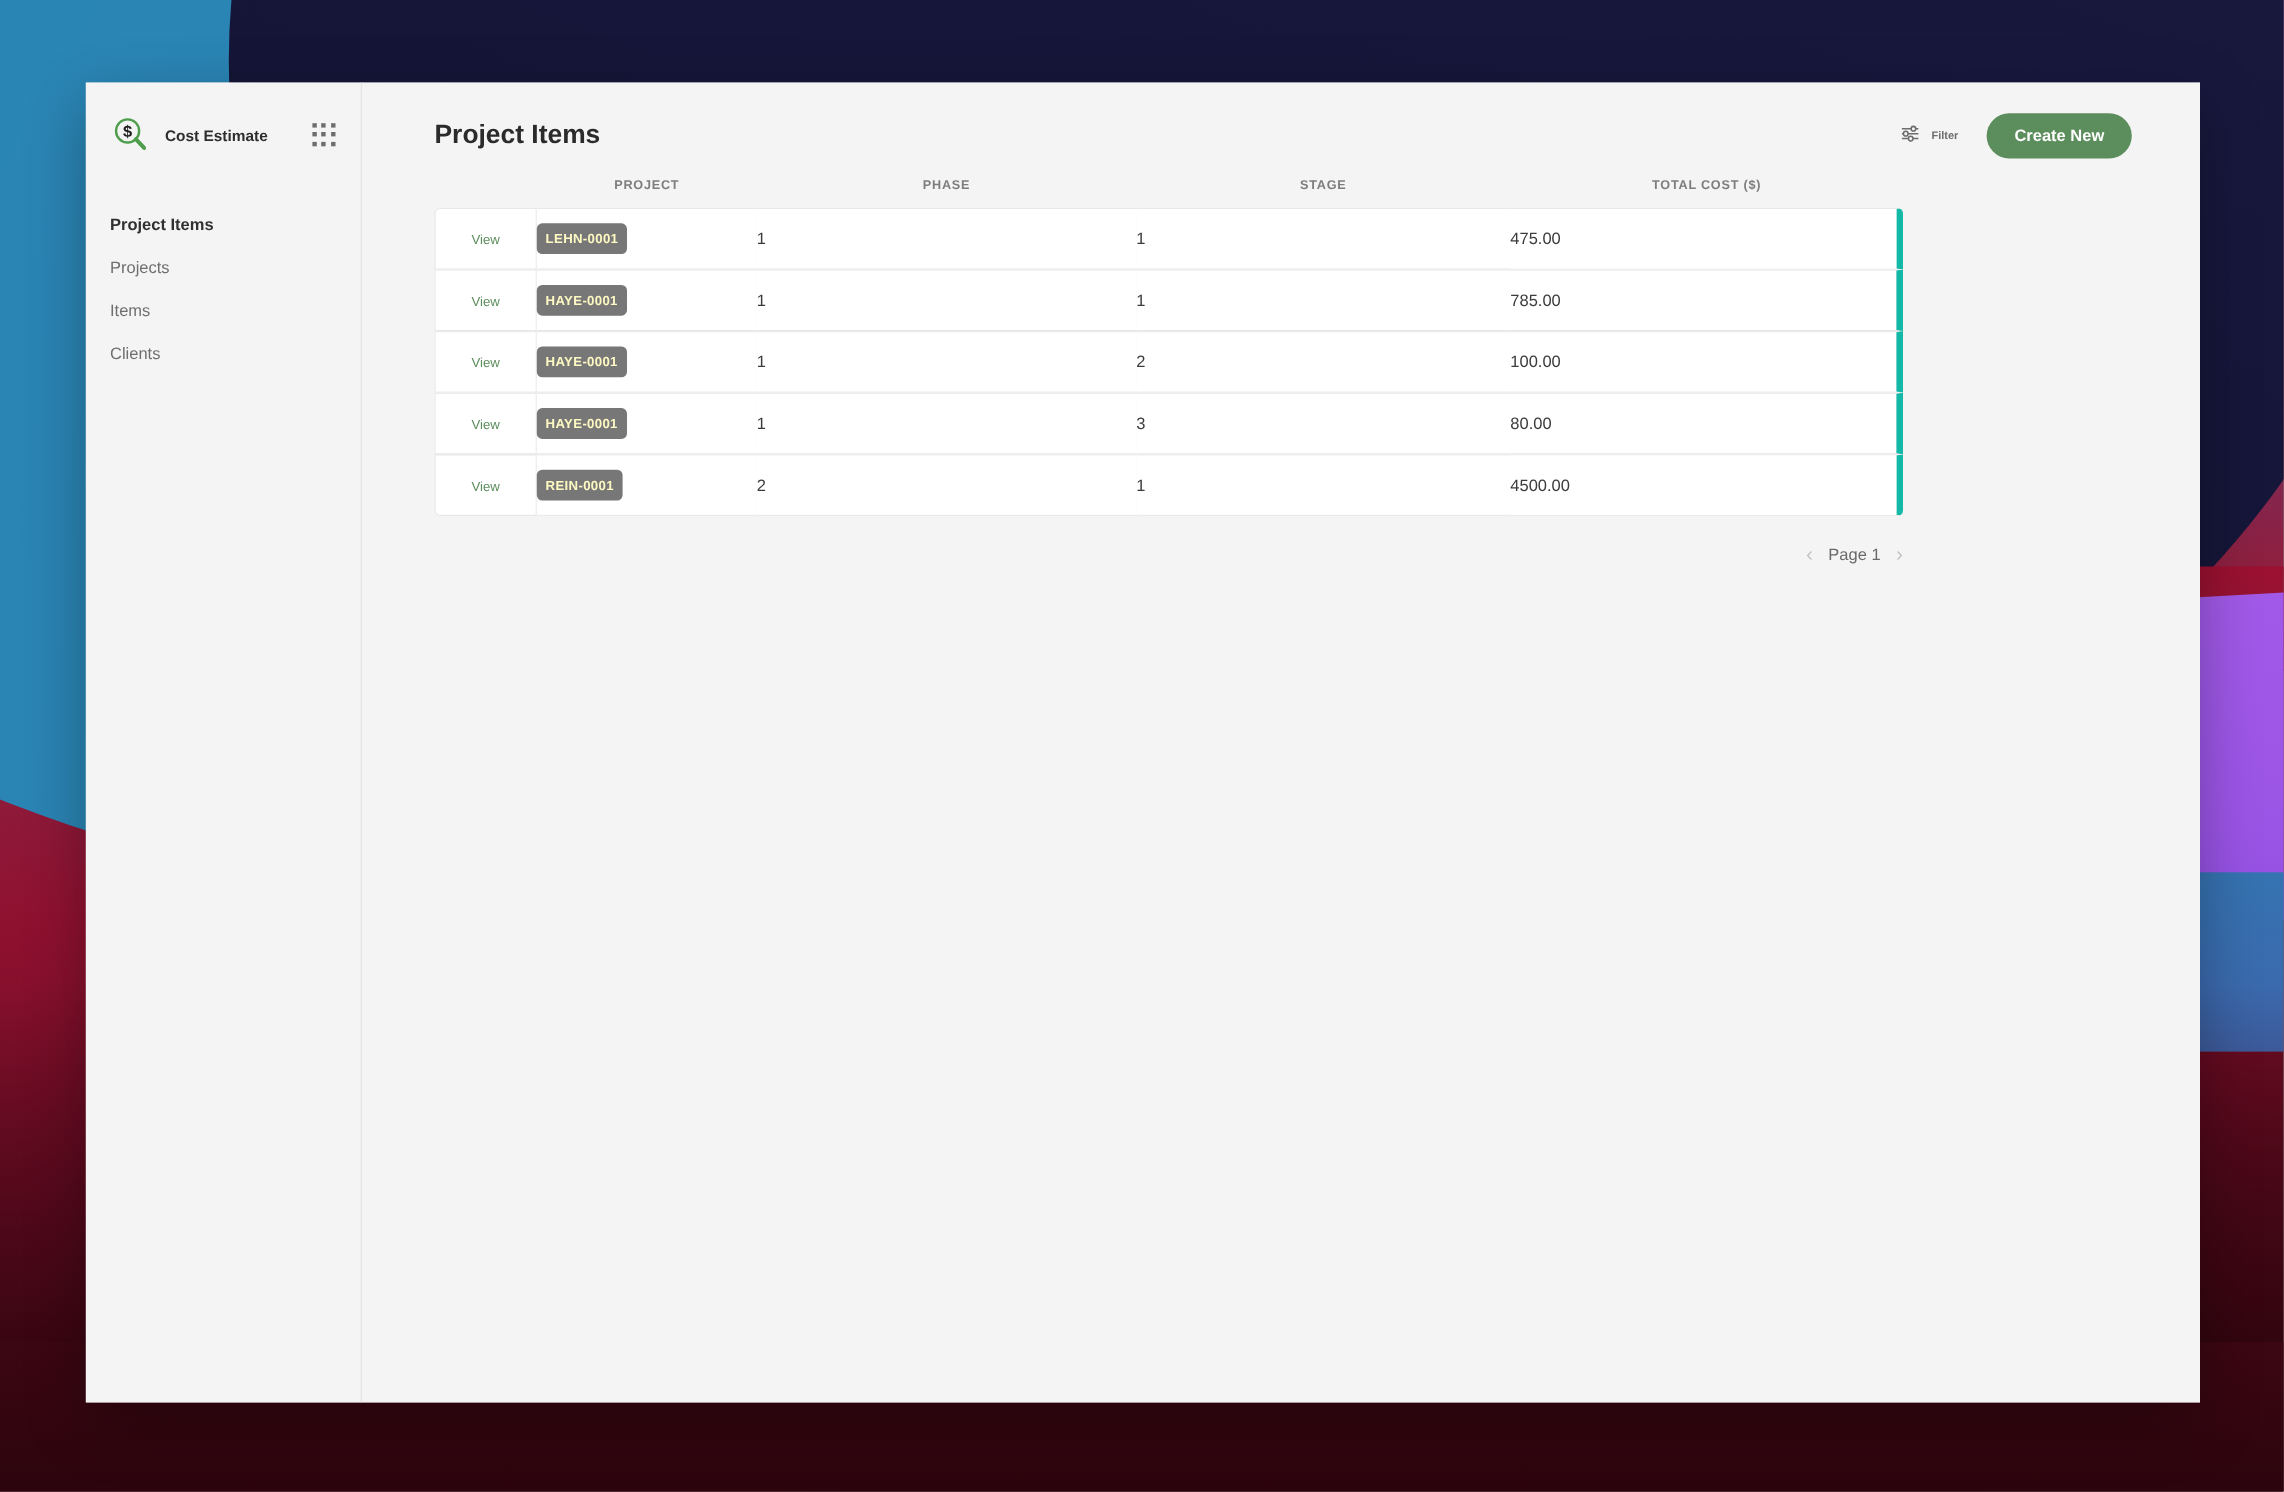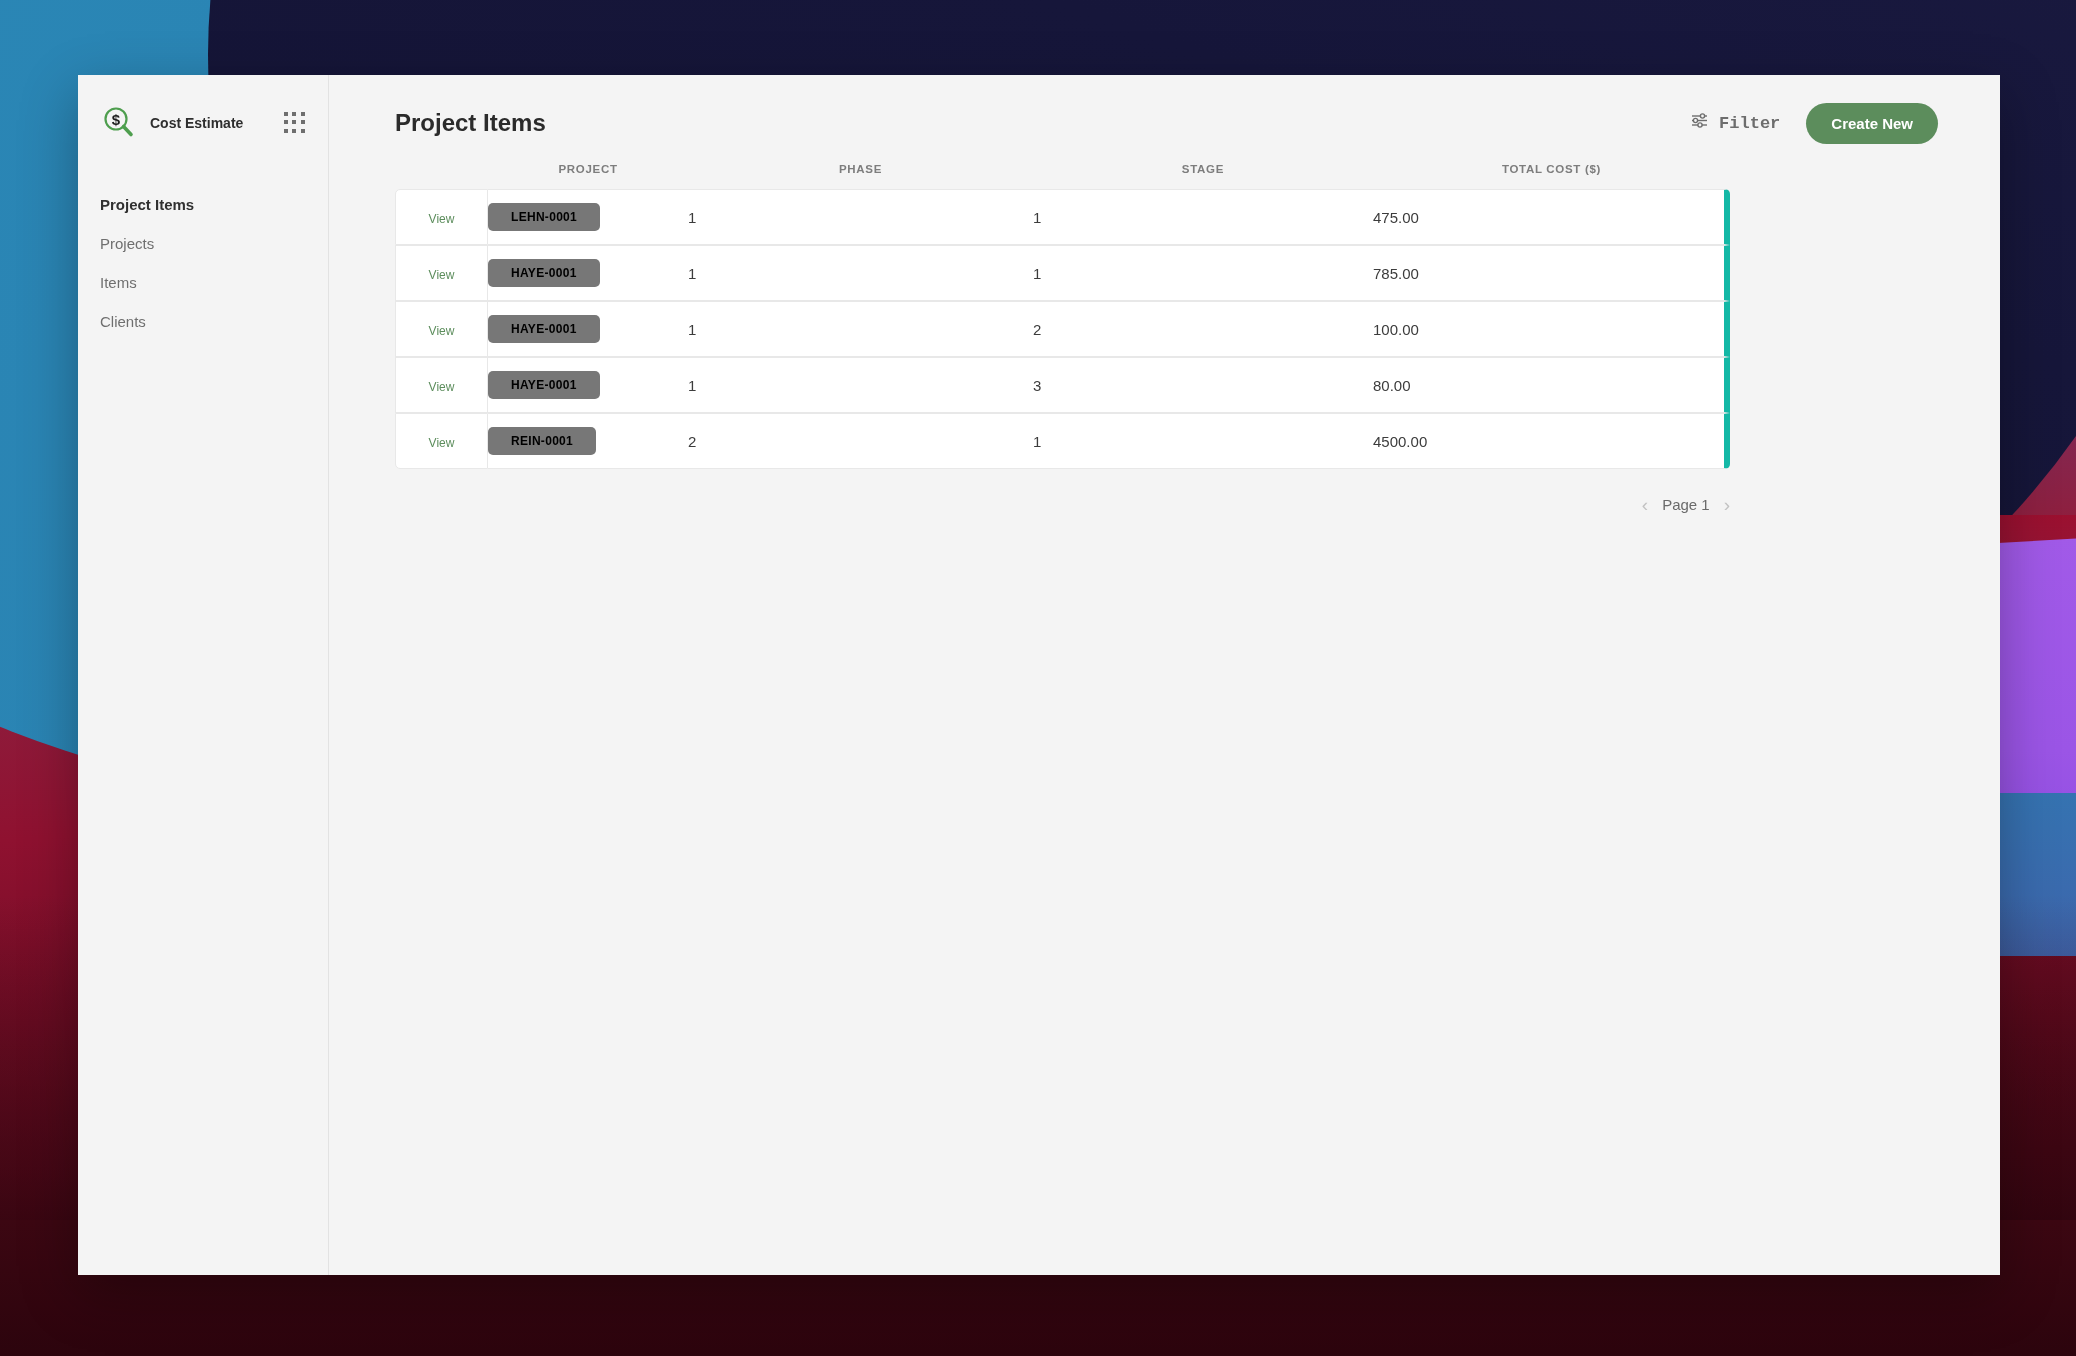--- a/index.html
+++ b/index.html
@@ -197,27 +197,27 @@
   #header-actions {
     margin-left: auto;
     display: flex;
     align-items: center;
     gap: 26px;
   }
   #filter-button {
     display: flex;
     align-items: center;
     gap: 10px;
-    font-size: 17px;
+    font-size: 10px;
     font-weight: bold;
     color: #6d6d6d;
     cursor: pointer;
     background: none;
     border: none;
-    font-family: Liberation Mono, monospace;
+    font-family: Liberation Sans, sans-serif;
   }
   #create-new-button {
     background: #5c8d5c;
     color: #ffffff;
     font-size: 15px;
     font-weight: bold;
     border: none;
     border-radius: 22px;
     padding: 12px 25px;
     cursor: pointer;
@@ -274,26 +274,26 @@
   .view-link {
     color: #5c8d5c;
     font-size: 12px;
     text-decoration: none;
     cursor: pointer;
   }
   .cell-pad { padding-left: 22px; }
   .project-badge {
     display: inline-block;
     background: #777777;
-    color: #000000;
+    color: #fef9c3;
     font-size: 12px;
     font-weight: bold;
     letter-spacing: 0.3px;
     border-radius: 5px;
-    padding: 7px 23px;
+    padding: 7px 8px;
     white-space: nowrap;
   }
 
   
   #pagination {
     width: 1335px;
     display: flex;
     align-items: center;
     justify-content: flex-end;
     gap: 14px;

